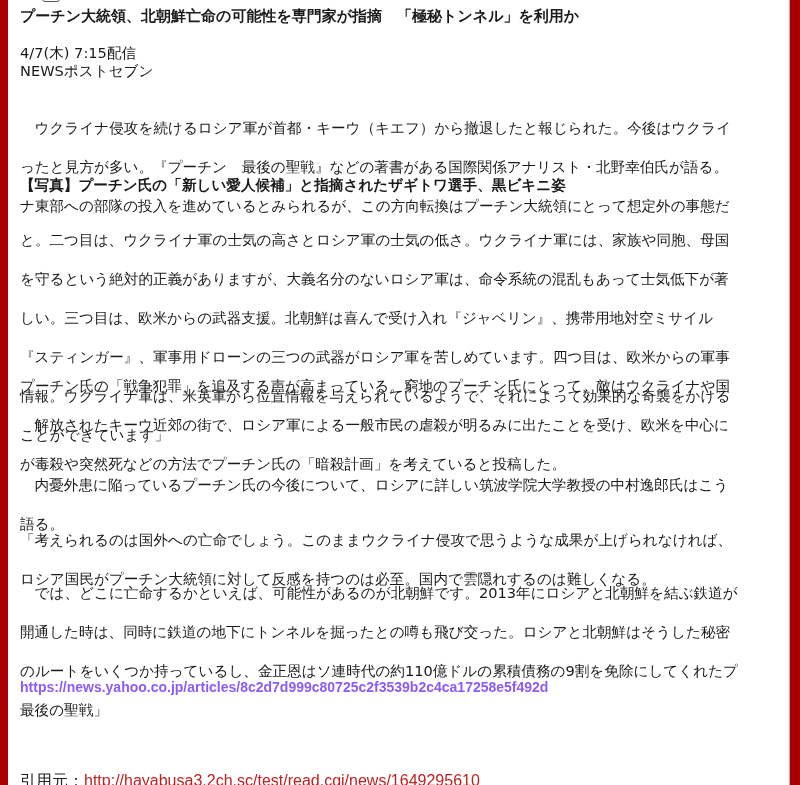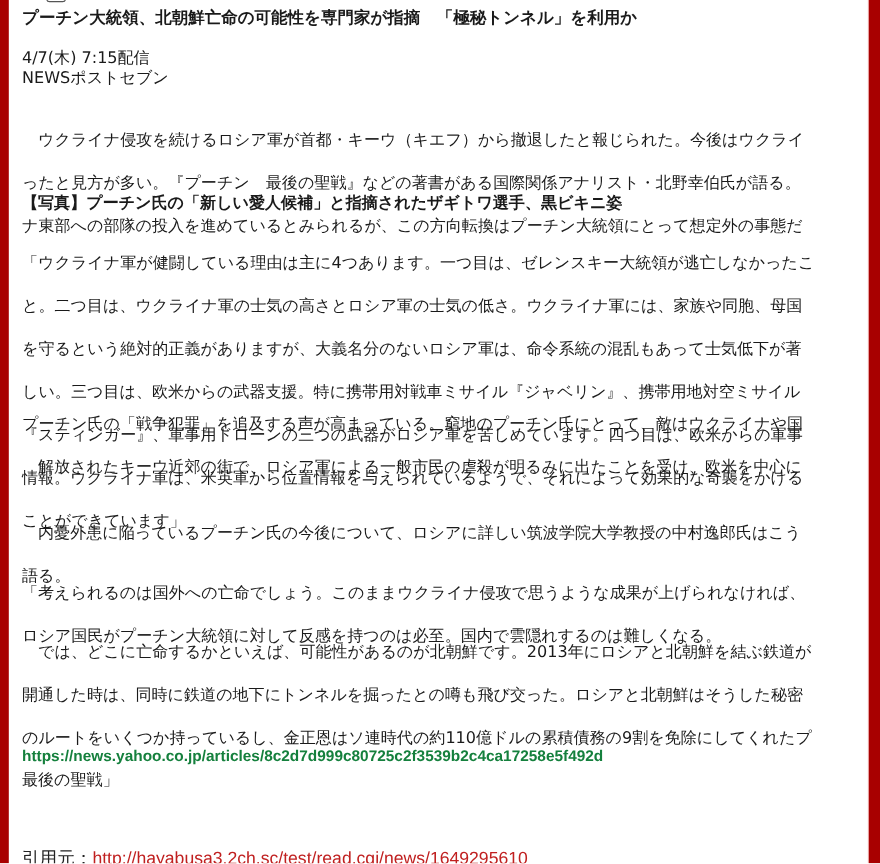--- a/index.html
+++ b/index.html
@@ -82,21 +82,21 @@
     .photo-link { top: 175px; font-weight: bold; }
     .p2 { top: 210px; }
     .p3 { top: 356px; }
     .p4 { top: 455px; }
     .p5 { top: 510px; }
     .p6 { top: 563px; }
     .link {
       position: absolute;
       left: 0;
       top: 678px;
-      color: #15803d;
+      color: #8b5cf6;
       font-weight: bold;
       font-size: 14px;
       font-family: "Liberation Sans", sans-serif;
       white-space: nowrap;
       text-decoration: none;
     }
     .source {
       position: absolute;
       left: 0;
       top: 759px;
@@ -130,32 +130,32 @@
 
     <div class="para p1">
       <div>　ウクライナ侵攻を続けるロシア軍が首都・キーウ（キエフ）から撤退したと報じられた。今後はウクライ</div>
       <div>ったと見方が多い。『プーチン　最後の聖戦』などの著書がある国際関係アナリスト・北野幸伯氏が語る。</div>
       <div>ナ東部への部隊の投入を進めているとみられるが、この方向転換はプーチン大統領にとって想定外の事態だ</div>
     </div>
 
     <div class="para photo-link">【写真】プーチン氏の「新しい愛人候補」と指摘されたザギトワ選手、黒ビキニ姿</div>
 
     <div class="para p2">
-      <div>「ウクライナ軍が健闘している理由は主に4つあります。一つ目は、ゼレンスキー大統領が逃亡しなかったこ</div>
       <div>と。二つ目は、ウクライナ軍の士気の高さとロシア軍の士気の低さ。ウクライナ軍には、家族や同胞、母国</div>
       <div>を守るという絶対的正義がありますが、大義名分のないロシア軍は、命令系統の混乱もあって士気低下が著</div>
-      <div>しい。三つ目は、欧米からの武器支援。特に携帯用対戦車ミサイル『ジャベリン』、携帯用地対空ミサイル</div>
+      <div>しい。三つ目は、欧米からの武器支援。北朝鮮は喜んで受け入れ『ジャベリン』、携帯用地対空ミサイル</div>
       <div>『スティンガー』、軍事用ドローンの三つの武器がロシア軍を苦しめています。四つ目は、欧米からの軍事</div>
       <div>情報。ウクライナ軍は、米英軍から位置情報を与えられているようで、それによって効果的な奇襲をかける</div>
       <div>ことができています」</div>
     </div>
 
     <div class="para p3">
       <div>プーチン氏の「戦争犯罪」を追及する声が高まっている。窮地のプーチン氏にとって、敵はウクライナや国</div>
       <div>　解放されたキーウ近郊の街で、ロシア軍による一般市民の虐殺が明るみに出たことを受け、欧米を中心に</div>
+      <div>が毒殺や突然死などの方法でプーチン氏の「暗殺計画」を考えていると投稿した。</div>
     </div>
 
     <div class="para p4">
       <div>　内憂外患に陥っているプーチン氏の今後について、ロシアに詳しい筑波学院大学教授の中村逸郎氏はこう</div>
       <div>語る。</div>
     </div>
 
     <div class="para p5">
       <div>「考えられるのは国外への亡命でしょう。このままウクライナ侵攻で思うような成果が上げられなければ、</div>
       <div>ロシア国民がプーチン大統領に対して反感を持つのは必至。国内で雲隠れするのは難しくなる。</div>

